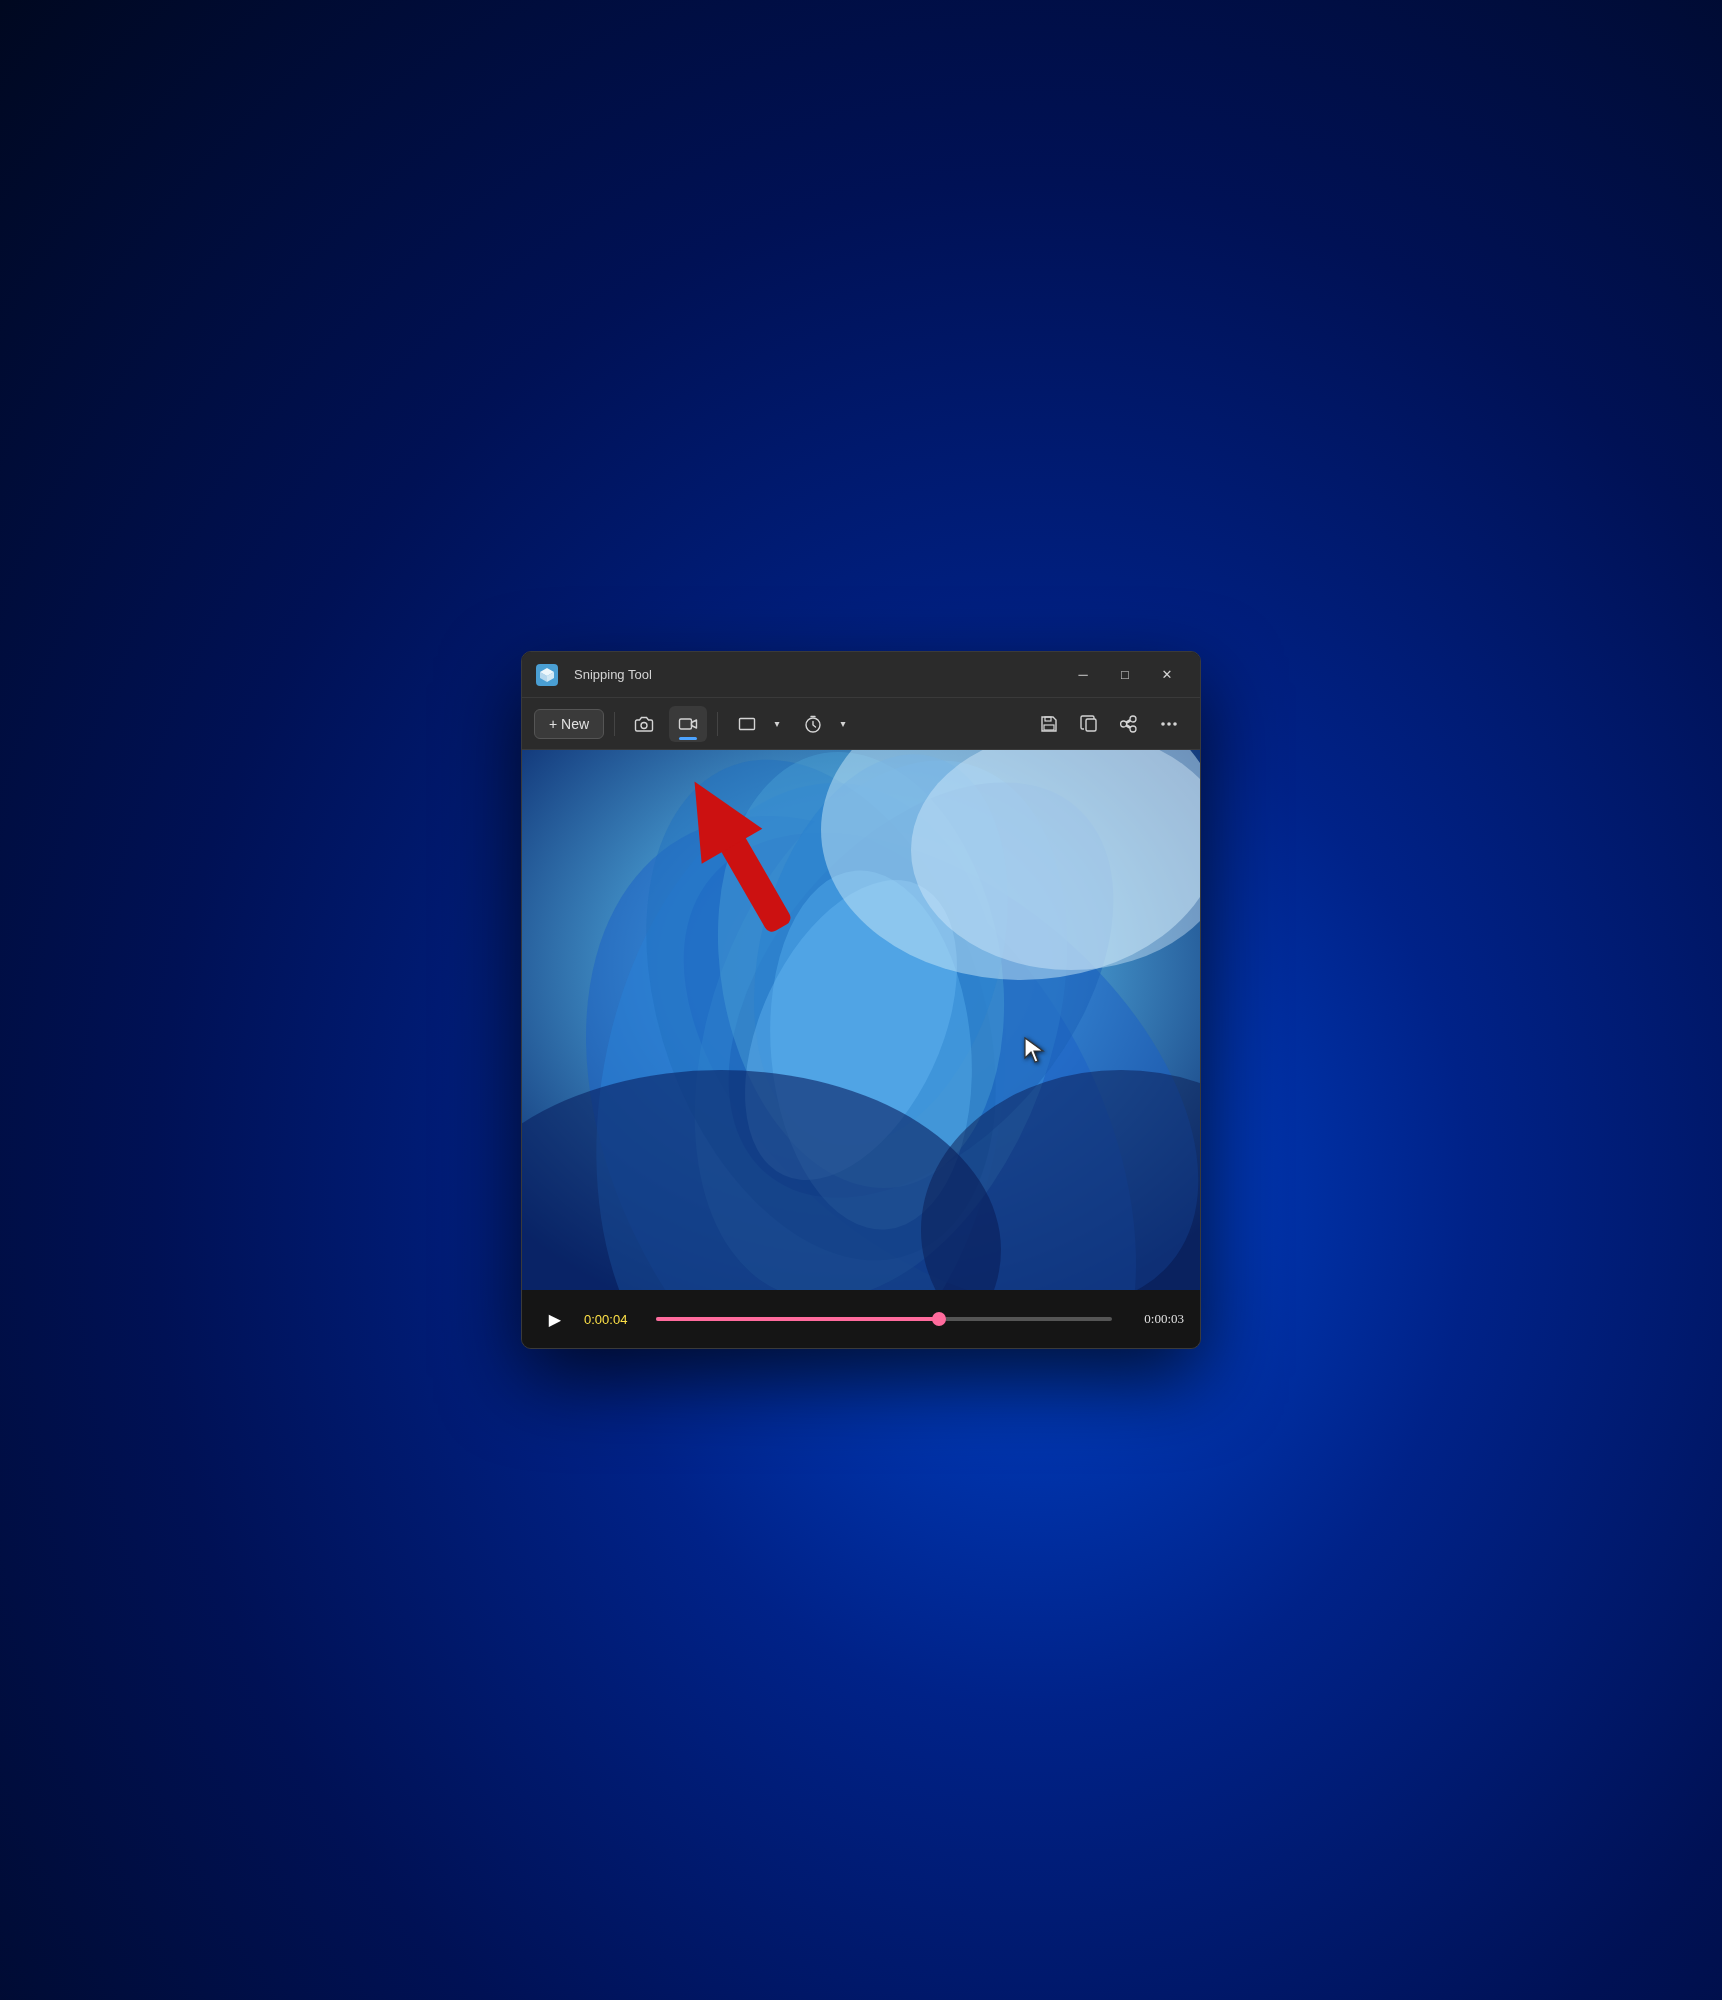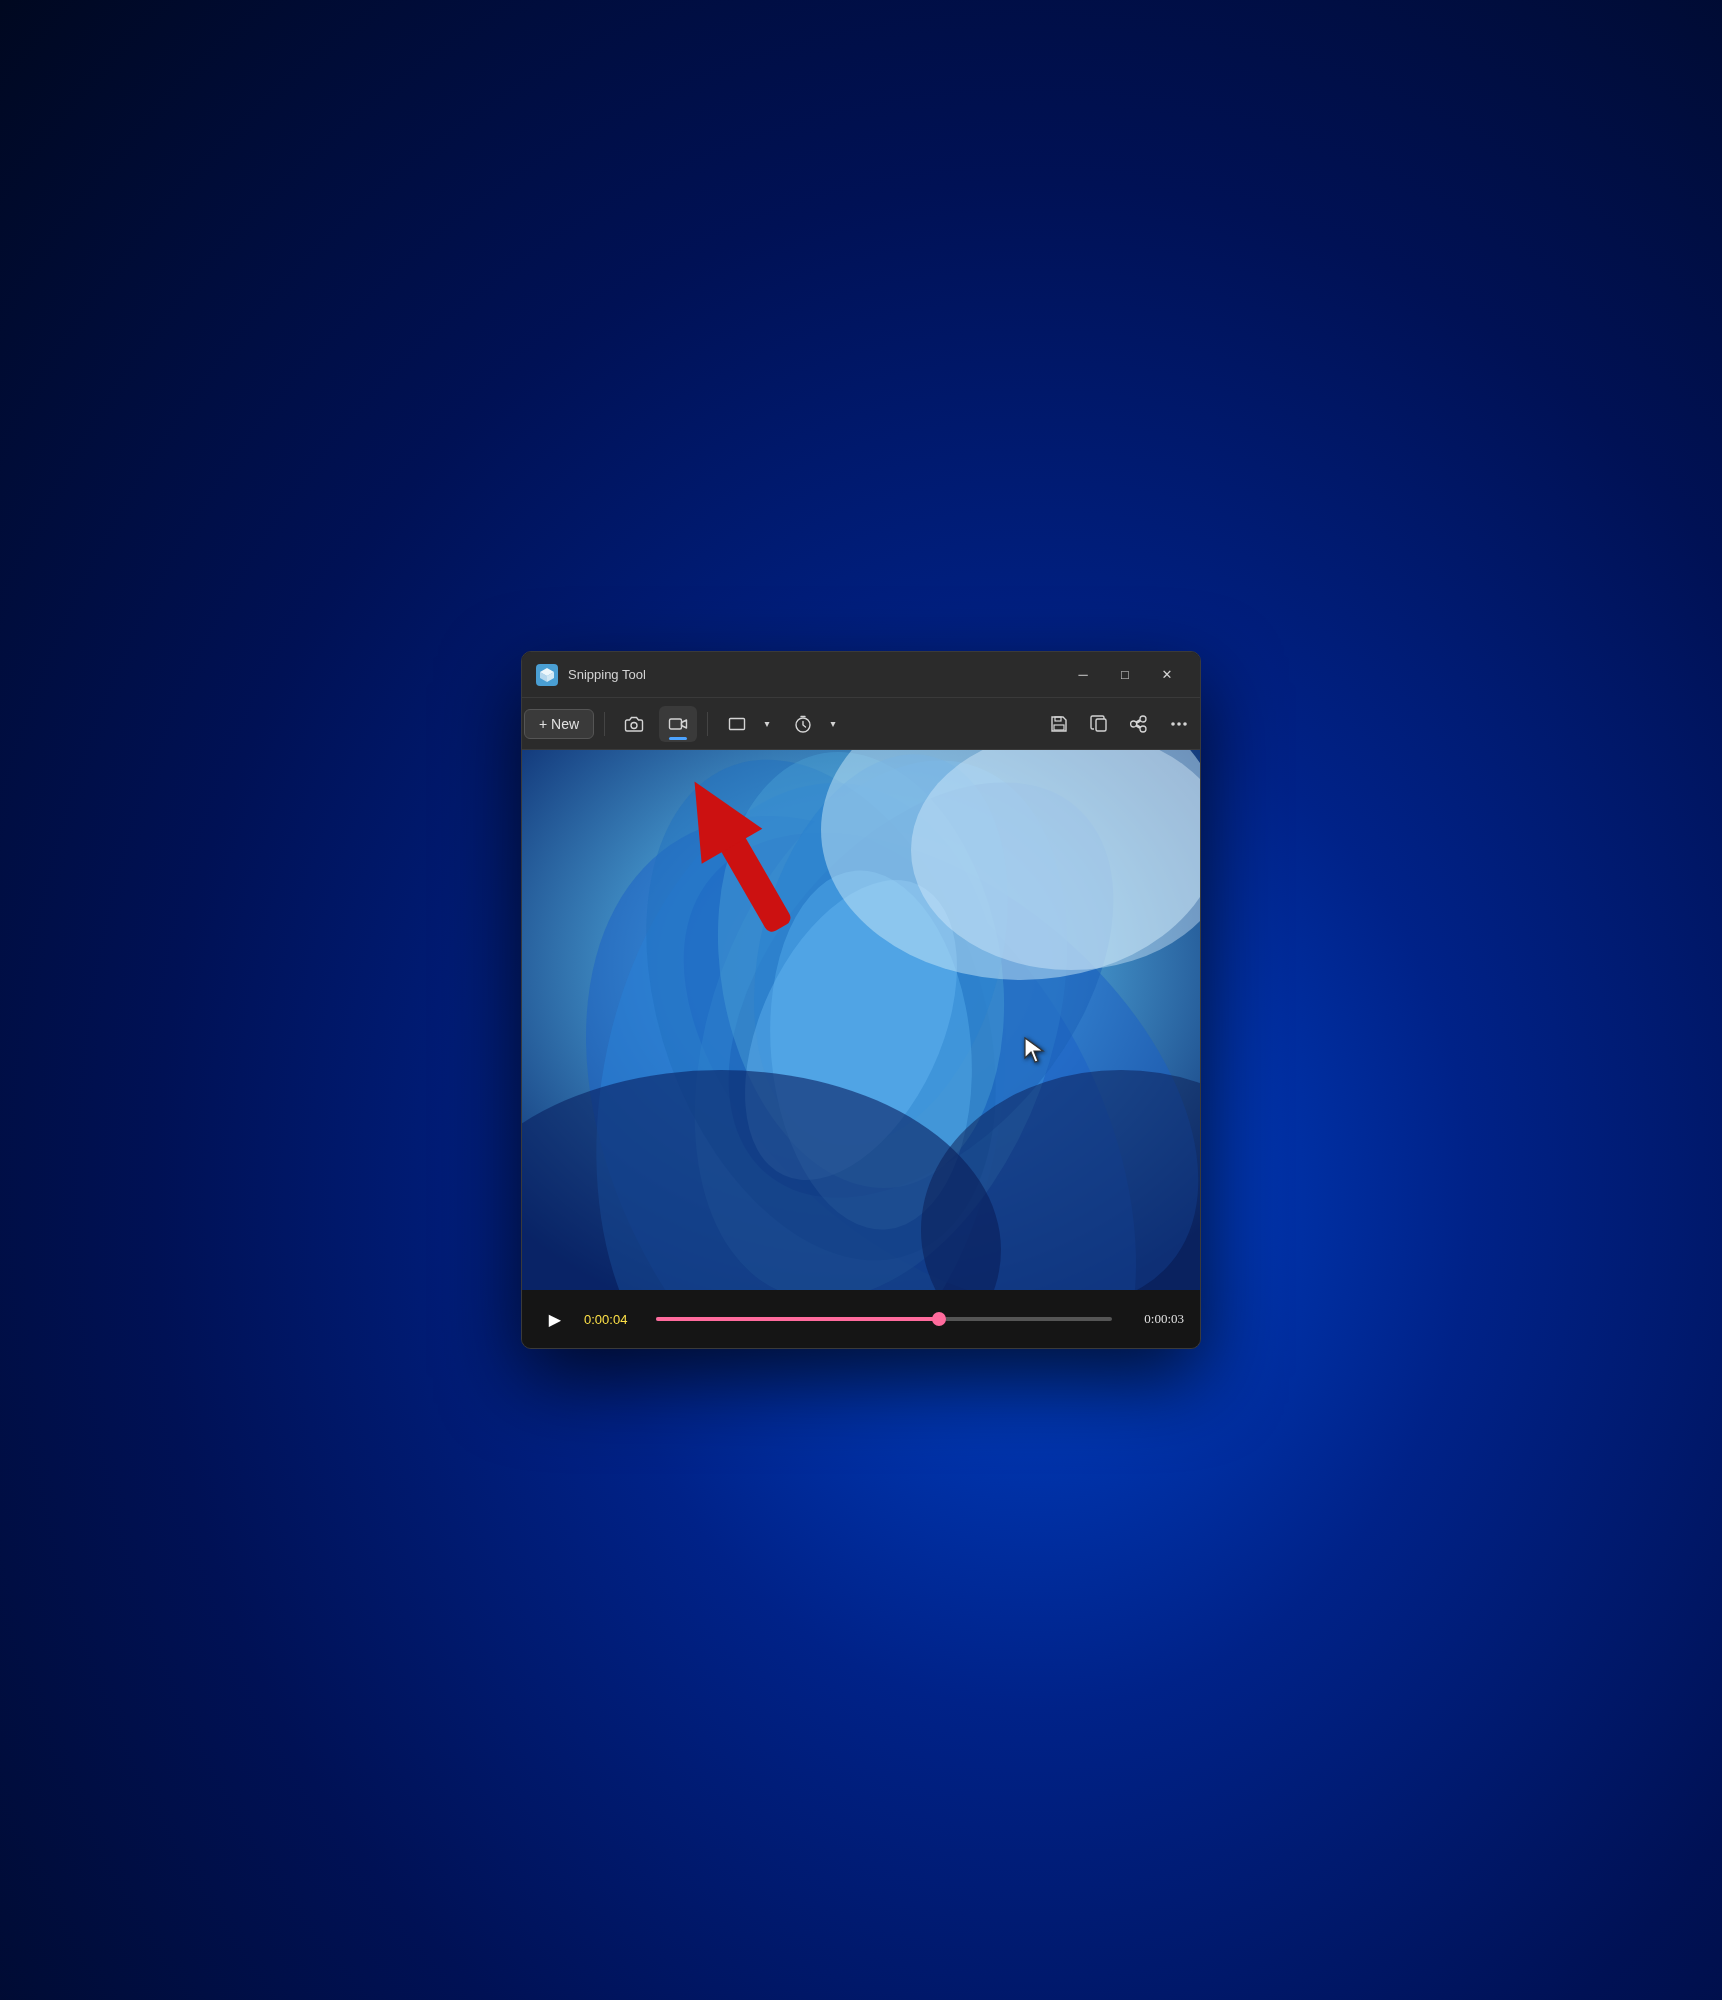--- a/index.html
+++ b/index.html
@@ -23,21 +23,21 @@
       overflow: hidden;
       border: 1px solid #3a3a3a;
     }
 
     .title-bar {
       background: #2b2b2b;
       height: 46px;
       display: flex;
       align-items: center;
       padding: 0 14px;
-      gap: 10px;
+      gap: 16px;
       border-bottom: 1px solid #3a3a3a;
     }
 
     .app-icon {
       width: 22px;
       height: 22px;
       flex-shrink: 0;
     }
 
     .title-text {
@@ -64,21 +64,21 @@
       font-size: 13px;
       border: none;
       background: transparent;
     }
 
     .toolbar {
       background: #2b2b2b;
       height: 52px;
       display: flex;
       align-items: center;
-      padding: 0 2px;
+      padding: 0 12px;
       gap: 6px;
       border-bottom: 1px solid #3a3a3a;
     }
 
     .new-btn {
       display: flex;
       align-items: center;
       gap: 6px;
       padding: 6px 14px;
       background: #3a3a3a;

